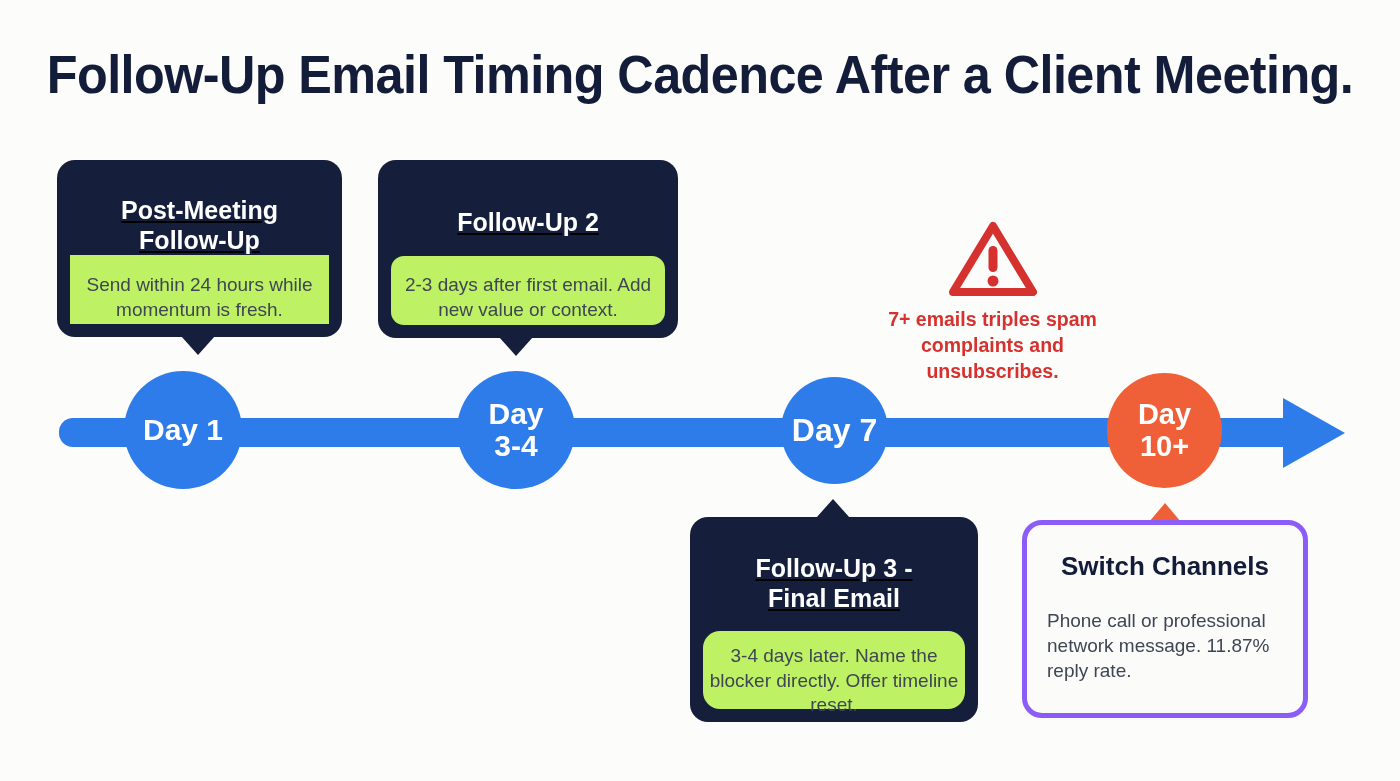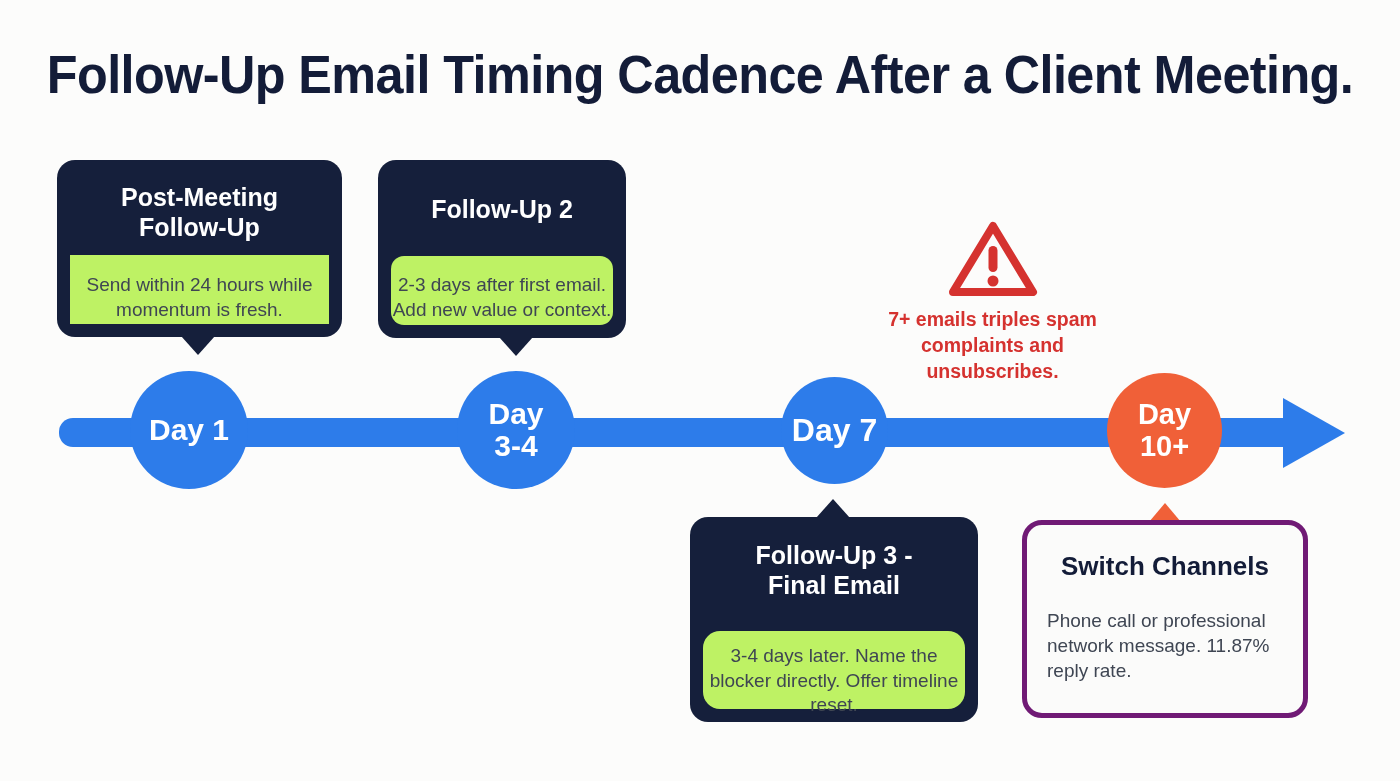--- a/index.html
+++ b/index.html
@@ -65,58 +65,59 @@
     justify-content: center;
     text-align: center;
     color: #ffffff;
     font-weight: bold;
     line-height: 1.08;
     font-family: "Liberation Sans", sans-serif;
   }
   .node-blue { background: #2d7cea; }
   .node-orange { background: #f06038; }
 
-  .node-1 { left: 130px; top: 371px; width: 118px; height: 118px; font-size: 30px; }
+  .node-1 { left: 124px; top: 371px; width: 118px; height: 118px; font-size: 30px; }
   .node-2 { left: 457px; top: 371px; width: 118px; height: 118px; font-size: 30px; }
   .node-3 { left: 781px; top: 377px; width: 107px; height: 107px; font-size: 32px; }
   .node-4 { left: 1107px; top: 373px; width: 115px; height: 115px; font-size: 29px; }
 
   
   .card {
     position: absolute;
     box-sizing: border-box;
   }
 
   
   .card-dark {
     background: #151f3b;
     border-radius: 18px;
-    padding: 4px;
+    padding: 17px;
     overflow: visible;
+    text-decoration: underline;
   }
   .card-dark .card-title {
     color: #ffffff;
     font-weight: bold;
     text-align: center;
     line-height: 1.18;
     font-family: "Liberation Sans", sans-serif;
   }
   .card-dark .card-body {
     background: #bef264;
     color: #3f4653;
     text-align: center;
     line-height: 1.3;
     font-family: "Liberation Sans", sans-serif;
     box-sizing: border-box;
   }
 
   
   .card-orange {
     background: #fbfbfa;
-    border: 5px solid #701a75;
+    border: 5px solid #8b5cf6;
     border-radius: 20px;
     box-sizing: border-box;
   }
   .card-orange .card-title {
     color: #131c38;
     font-weight: bold;
     text-align: center;
     font-family: "Liberation Sans", sans-serif;
   }
   .card-orange .card-body {
@@ -150,21 +151,21 @@
   
   .card1 { left: 57px; top: 160px; width: 285px; height: 177px; }
   .card1 .card-title { font-size: 25px; padding: 19px 16px 0; }
   .card1 .card-body {
     position: absolute; left: 13px; right: 13px; top: 95px; bottom: 13px;
     font-size: 19px; padding-top: 18px;
   }
   .card1-tail { left: 181px; top: 336px; }
 
   
-  .card2 { left: 378px; top: 160px; width: 248px; height: 178px; }
+  .card2 { left: 378px; top: 160px; width: 300px; height: 178px; }
   .card2 .card-title { font-size: 25px; padding: 31px 16px 0; }
   .card2 .card-body {
     position: absolute; left: 13px; right: 13px; top: 96px; bottom: 13px;
     font-size: 19px; padding-top: 17px; border-radius: 13px;
   }
   .card2-tail { left: 499px; top: 337px; }
 
   
   .card3 { left: 690px; top: 517px; width: 288px; height: 205px; }
   .card3 .card-title { font-size: 25px; padding: 20px 16px 0; }

